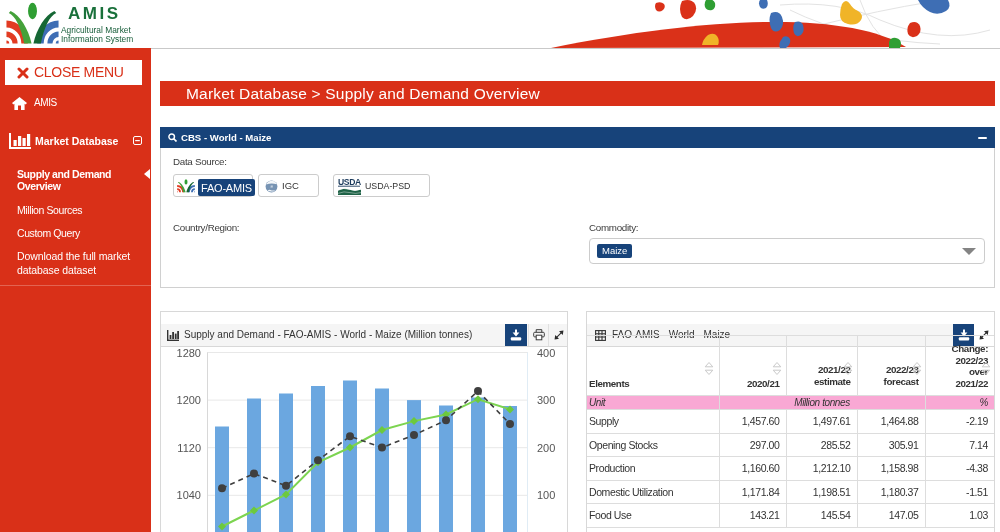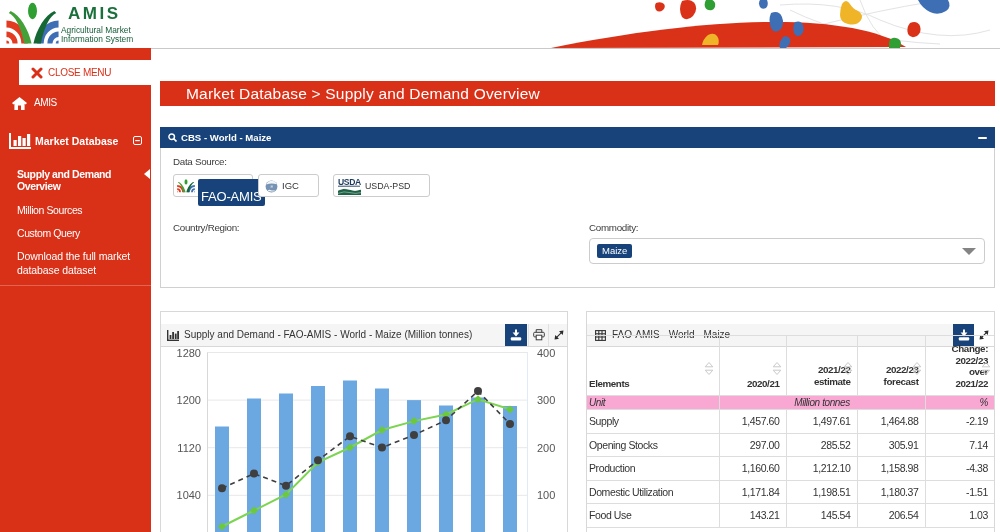--- a/index.html
+++ b/index.html
@@ -8,22 +8,22 @@
 #page { position:relative; width:1000px; height:532px; overflow:hidden; }
 
 
 #hdr { position:absolute; left:0; top:0; width:1000px; height:49px; background:#fff;
   border-bottom:1px solid #c9c9c9; }
 #deco { position:absolute; right:0; top:0; width:480px; height:48px; }
 #logo { position:absolute; left:6px; top:2px; width:260px; height:44px; }
 
 
 #side { position:absolute; left:0; top:48px; width:151px; height:484px; background:#d93018; color:#fff; }
-#closebox { position:absolute; left:19px; top:12px; width:137px; height:25px; background:#fff;
-  color:#d93018; font-size:10px; letter-spacing:-0.3px; line-height:25px; }
+#closebox { position:absolute; left:5px; top:12px; width:137px; height:25px; background:#fff;
+  color:#d93018; font-size:14px; letter-spacing:-0.3px; line-height:25px; }
 #closebox .t { position:absolute; left:29px; top:0; }
 .sitem { position:absolute; left:0; width:151px; font-size:10.5px; letter-spacing:-0.4px; color:#fff; }
 #side .bold { font-weight:bold; }
 
 
 #banner { position:absolute; left:160px; top:81px; width:835px; height:25px; background:#d93018;
   color:#fff; font-size:15.5px; letter-spacing:0.2px; line-height:25px; padding-left:26px; }
 
 
 #panel { position:absolute; left:160px; top:127px; width:835px; height:161px;
@@ -170,21 +170,21 @@
         </g>
         <g fill="#3e6eb4">
           <path d="M33.5 41.5 A 23 23 0 0 1 56.5 18.5 L 56.5 25.5 A 16 16 0 0 0 40.5 41.5 Z"></path>
           <path d="M44.5 41.5 A 12 12 0 0 1 56.5 29.5 L 56.5 35 A 6.5 6.5 0 0 0 50 41.5 Z"></path>
           <path d="M53.5 41.5 L 56.5 41.5 L 56.5 38.5 A 3 3 0 0 0 53.5 41.5 Z"></path>
         </g>
         <path d="M5 9 C 15 13 24 27 27.5 41.5 L 19.5 41.5 C 16 25 10 14 3 11 Z" fill="#44a13a"></path>
         <path d="M52 9 C 42 13 33 27 29.5 41.5 L 37.5 41.5 C 41 25 47 14 54 11 Z" fill="#156734"></path>
         <ellipse cx="28.5" cy="9" rx="4.8" ry="8.2" fill="#2f9e33"></ellipse>
       </svg>
-      <span class="badge" style="position:absolute;left:24px;top:4px;padding:10px 3px 2px;font-size:13px;letter-spacing:-0.2px;white-space:nowrap;">FAO-AMIS</span>
+      <span class="badge" style="position:absolute;left:24px;top:4px;padding:3px 3px 2px;font-size:11px;letter-spacing:-0.2px;white-space:nowrap;">FAO-AMIS</span>
     </div>
 
     <div class="srcbtn" style="left:97px;top:47px;width:61px;height:23px;">
       <svg style="position:absolute;left:6px;top:5px;" width="13" height="13" viewBox="0 0 13 13">
           <circle cx="6.5" cy="6.5" r="5.9" fill="#7693b3"></circle>
           <path d="M1.2 4.6 Q 6 2.6 11.8 4.2 Q 11.2 2.6 9.8 1.6 Q 6.5 0 3.8 1.5 Q 2 2.6 1.2 4.6 Z" fill="#fff" opacity="0.92"></path>
           <path d="M2.6 10.8 Q 6.8 12.6 10.4 10.4 Q 7.2 10.8 5.4 10 Q 3.8 9.5 2.6 10.8 Z" fill="#fff" opacity="0.92"></path>
           <path d="M5.8 5.2 Q 6.8 5.8 8 5.4 L 7.5 7.8 Q 6.5 7.3 5.5 7.7 Z" fill="#fff" opacity="0.55"></path>
         </svg>
       <span style="position:absolute;left:23px;top:5px;font-size:9.5px;color:#333;">IGC</span>
@@ -391,21 +391,21 @@
           <td>Domestic Utilization</td>
             <td class="cline" style="text-align:right;">1,171.84</td>
             <td class="cline" style="text-align:right;">1,198.51</td>
             <td class="cline" style="text-align:right;">1,180.37</td>
             <td class="cline" style="text-align:right;">-1.51</td>
         </tr>
         <tr style="height:23.5px;">
           <td>Food Use</td>
             <td class="cline" style="text-align:right;">143.21</td>
             <td class="cline" style="text-align:right;">145.54</td>
-            <td class="cline" style="text-align:right;">206.54</td>
+            <td class="cline" style="text-align:right;">147.05</td>
             <td class="cline" style="text-align:right;">1.03</td>
         </tr>
       </tbody>
     </table>
 
     <svg style="position:absolute;left:117px;top:50px;" width="10" height="13" viewBox="0 0 10 13" class="sc">
         <path d="M5 0.5 L8.8 4.8 L1.2 4.8 Z M5 12.5 L1.2 8.2 L8.8 8.2 Z" fill="none" stroke="#c9c9c9" stroke-width="1"></path>
       </svg>
     <svg style="position:absolute;left:185px;top:50px;" width="10" height="13" viewBox="0 0 10 13">
         <path d="M5 0.5 L8.8 4.8 L1.2 4.8 Z M5 12.5 L1.2 8.2 L8.8 8.2 Z" fill="none" stroke="#c9c9c9" stroke-width="1"></path>

